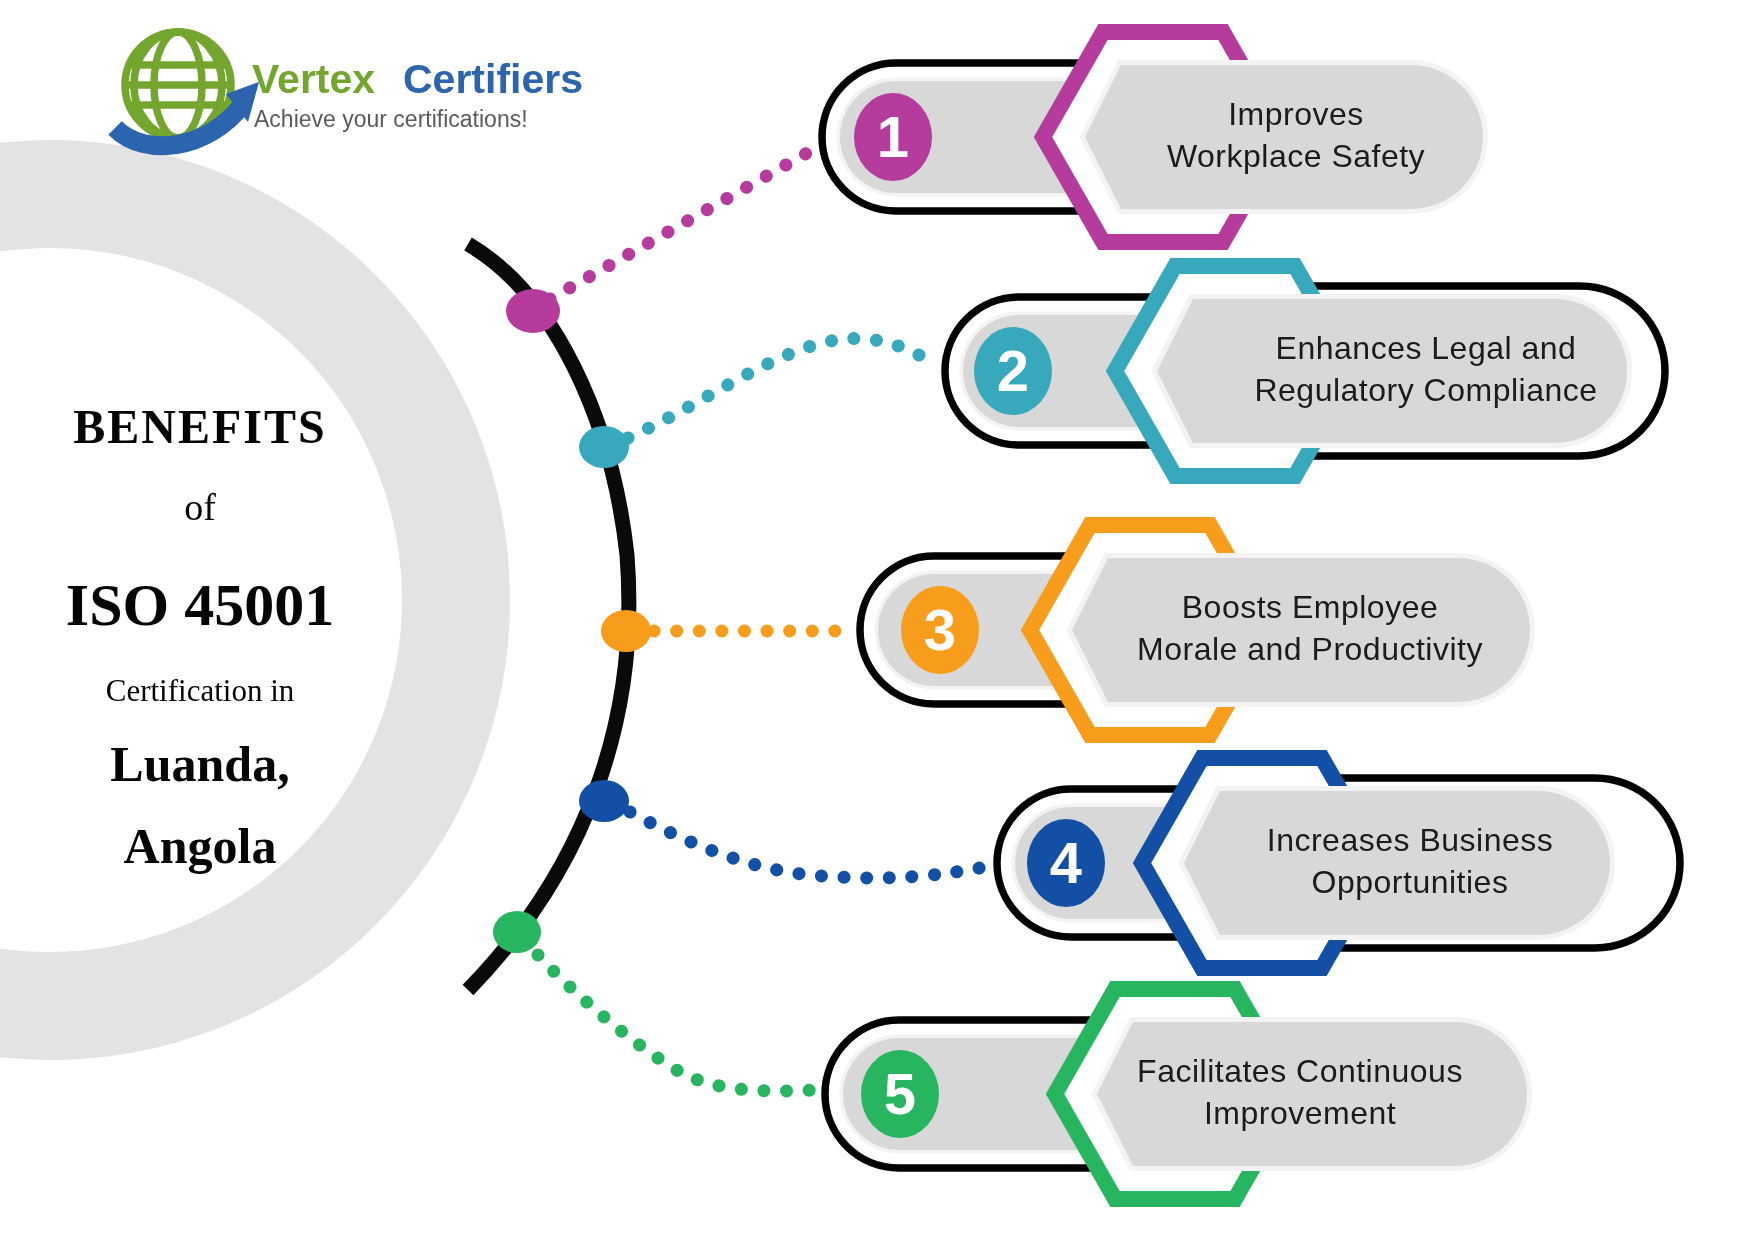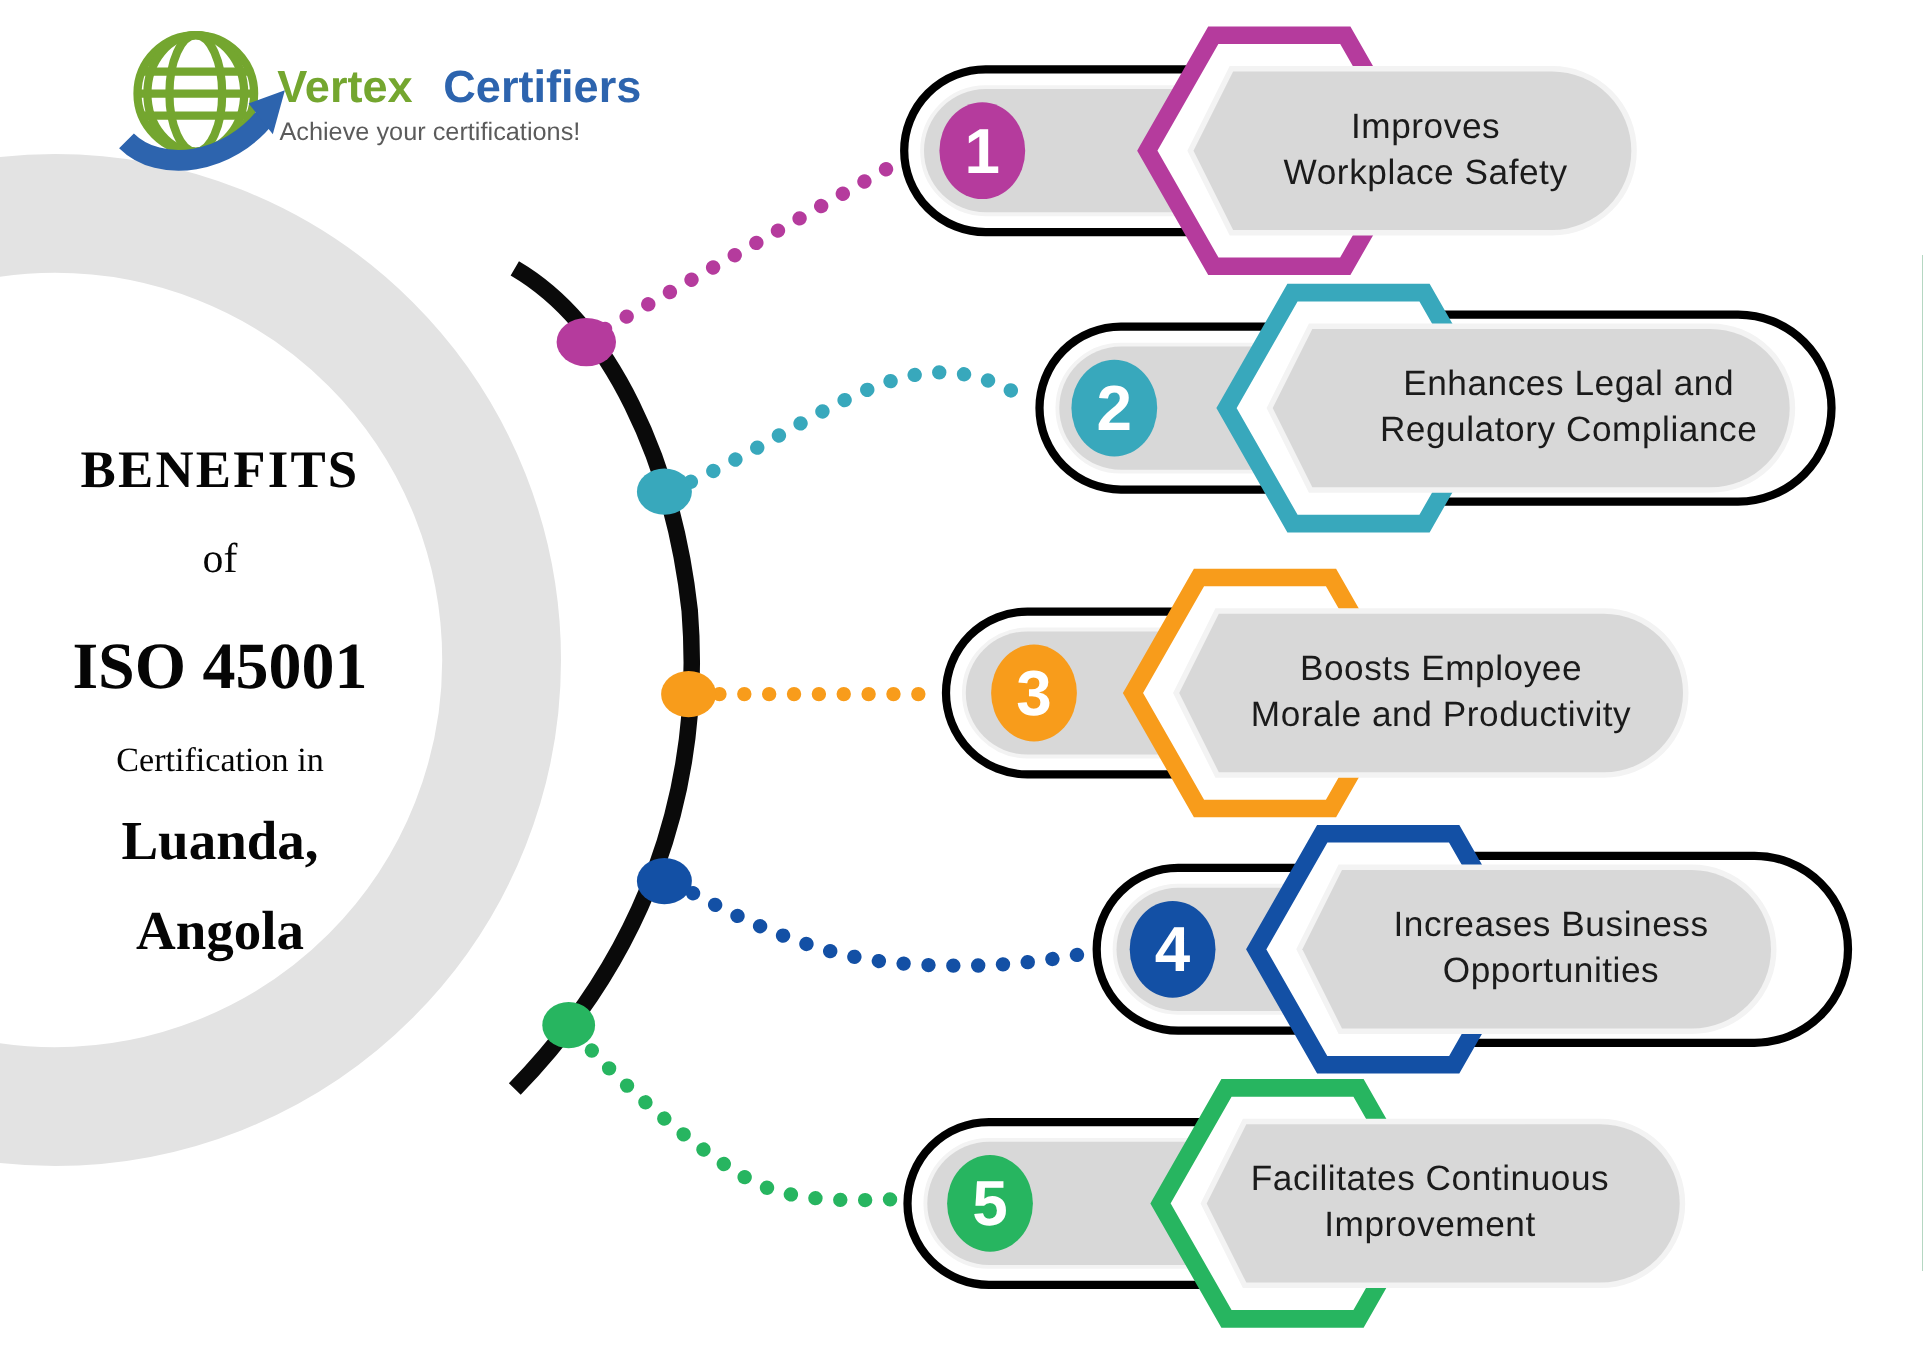--- a/index.html
+++ b/index.html
@@ -1,16 +1,16 @@
 <!DOCTYPE html>
 <html><head>
 <meta charset="utf-8">
 <style>
   html,body{margin:0;padding:0;background:#ffffff;}
-  #canvas{position:relative;width:1748px;height:1240px;background:#15803d;overflow:hidden;
+  #canvas{position:relative;width:1748px;height:1240px;background:#14b8a6;overflow:hidden;
           font-family:"Liberation Sans", sans-serif;}
   svg text{user-select:none;}
   .benefit-line{font-family:"Liberation Sans", sans-serif;font-size:32px;fill:#1b1b1b;letter-spacing:0.5px;}
   .num-text{font-family:"Liberation Sans", sans-serif;font-size:58px;font-weight:bold;fill:#ffffff;}
   .title-serif{font-family:"Liberation Serif", serif;fill:#050505;}
   .brand-text{font-family:"Liberation Sans", sans-serif;font-weight:bold;font-size:41px;}
   .tagline-text{font-family:"Liberation Sans", sans-serif;font-size:23px;fill:#5b5b5b;}
   .outline-black{fill:none;stroke:#000000;stroke-width:7.5;}
   .gray-shape{fill:#d8d8d8;stroke:#f3f3f3;stroke-width:10;paint-order:stroke;}
   .gray-pill{fill:#d8d8d8;stroke:#f3f3f3;stroke-width:7;paint-order:stroke;}

